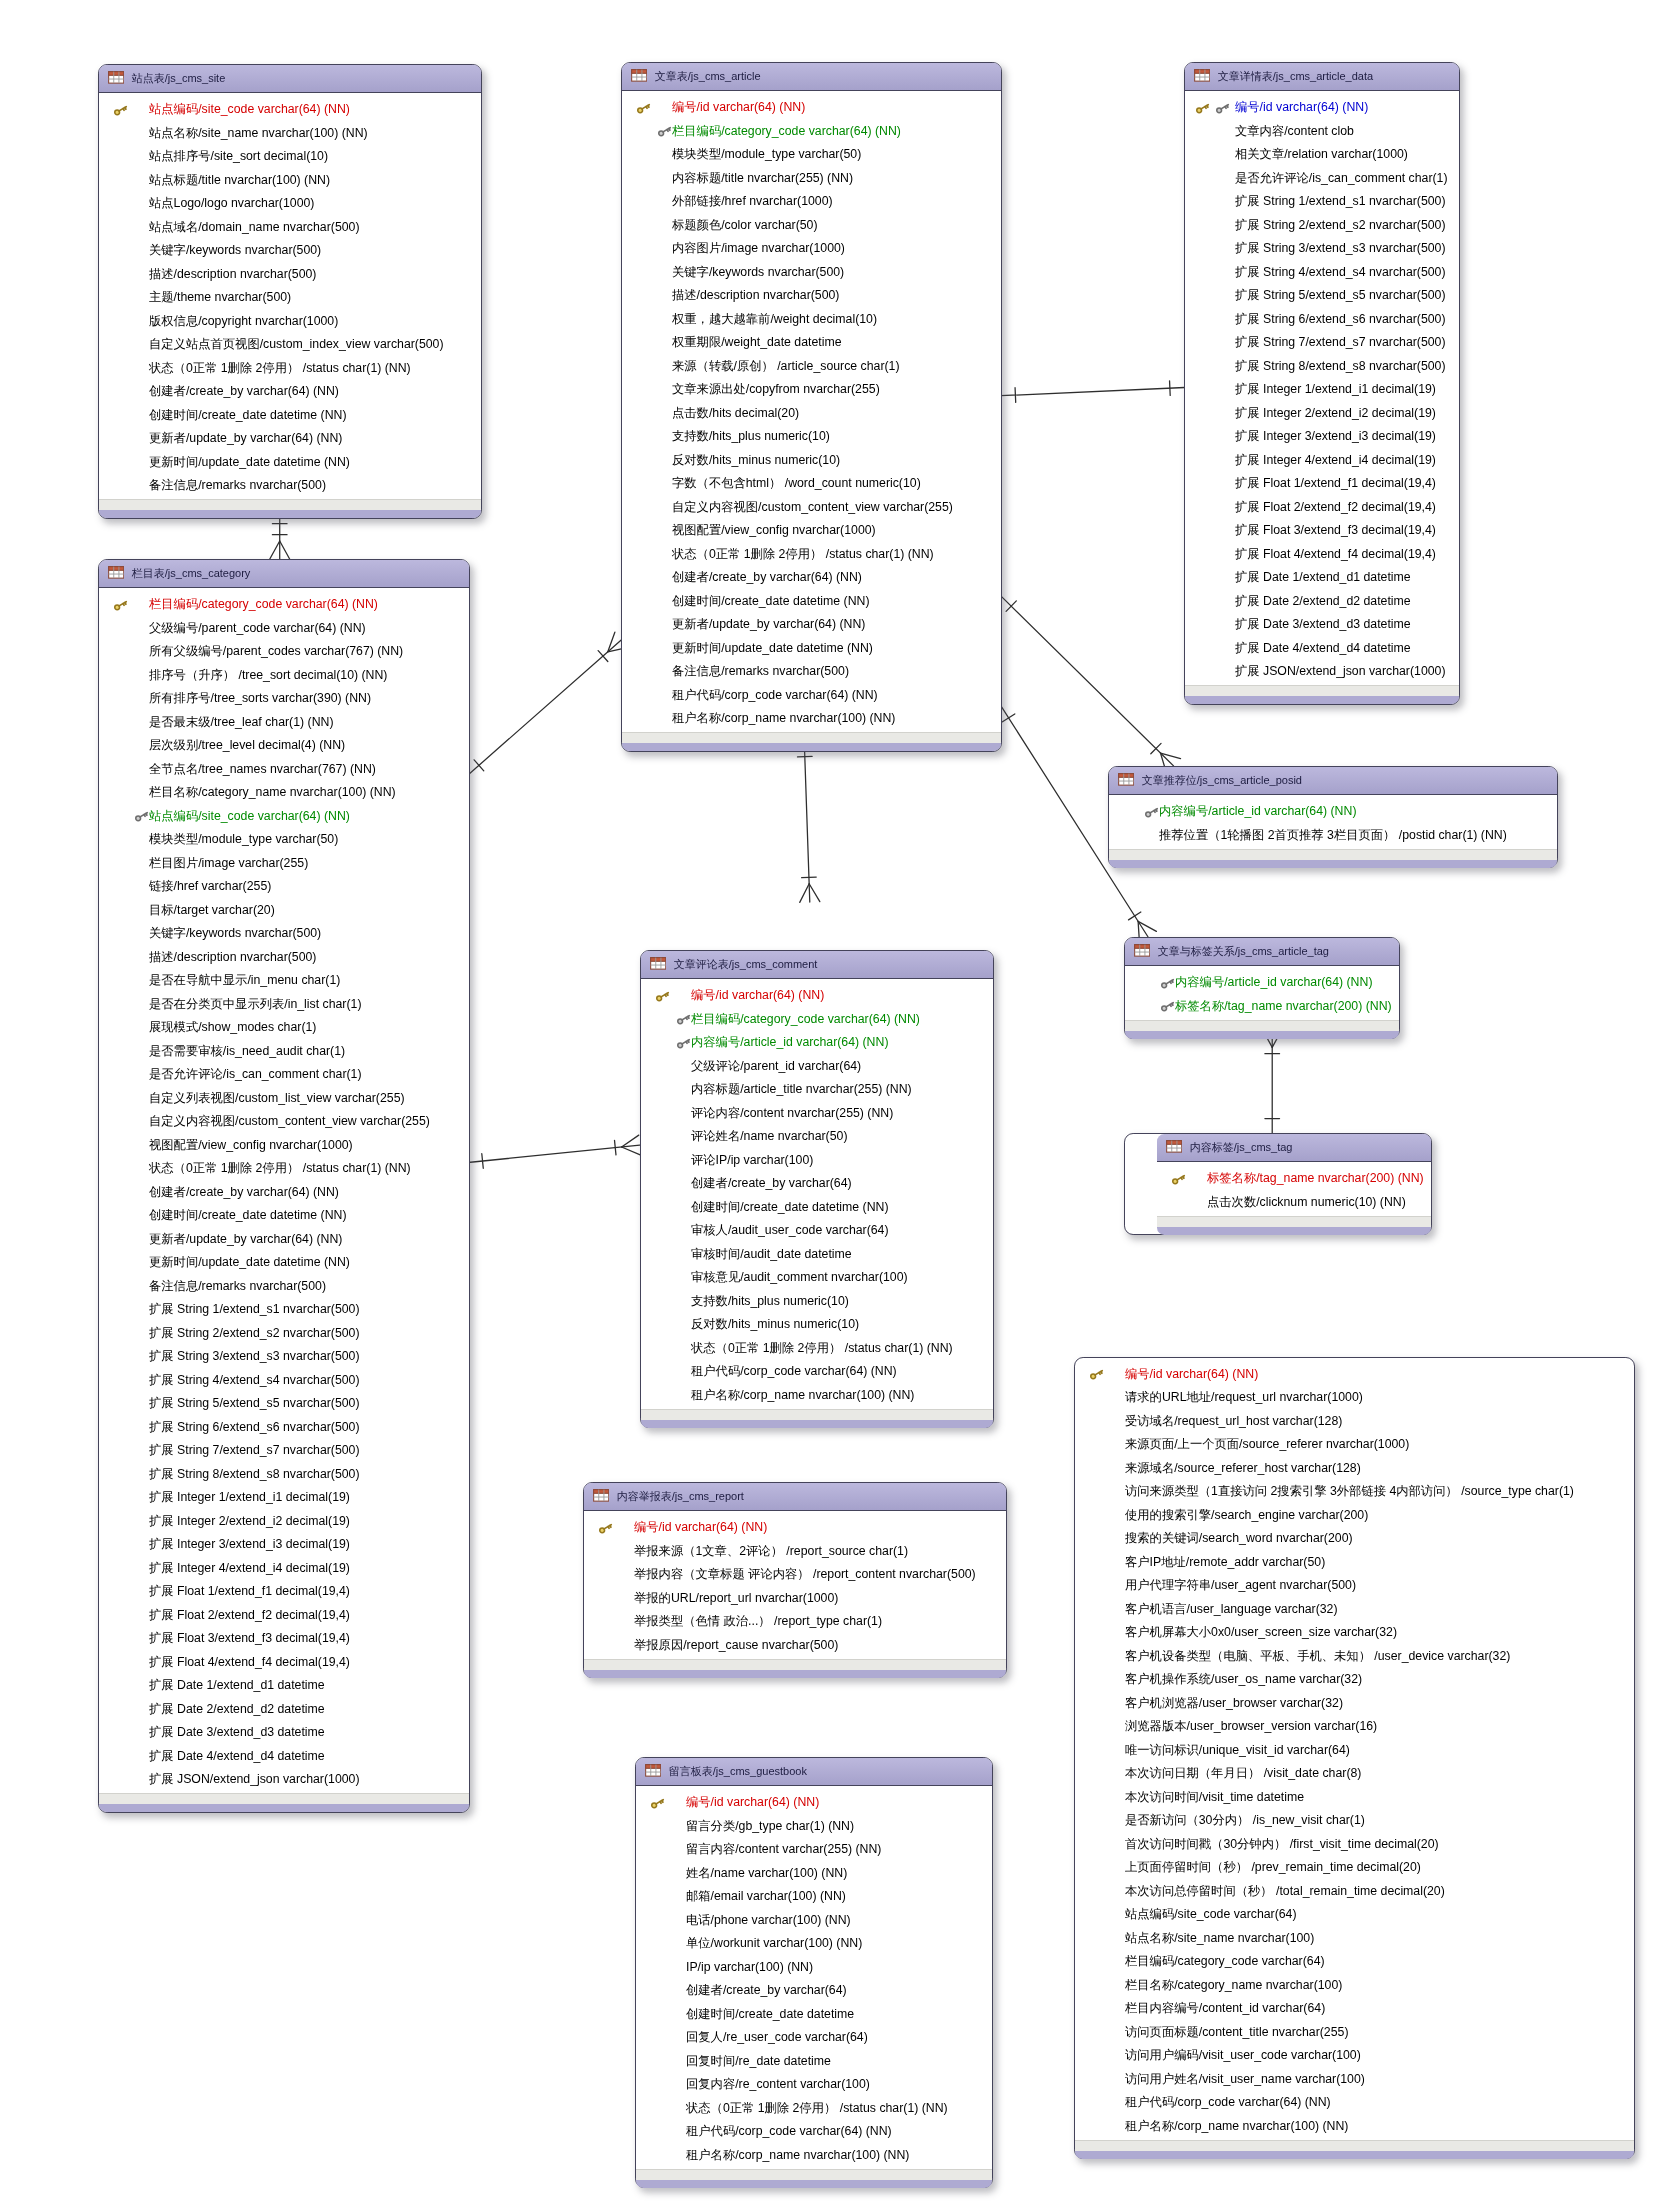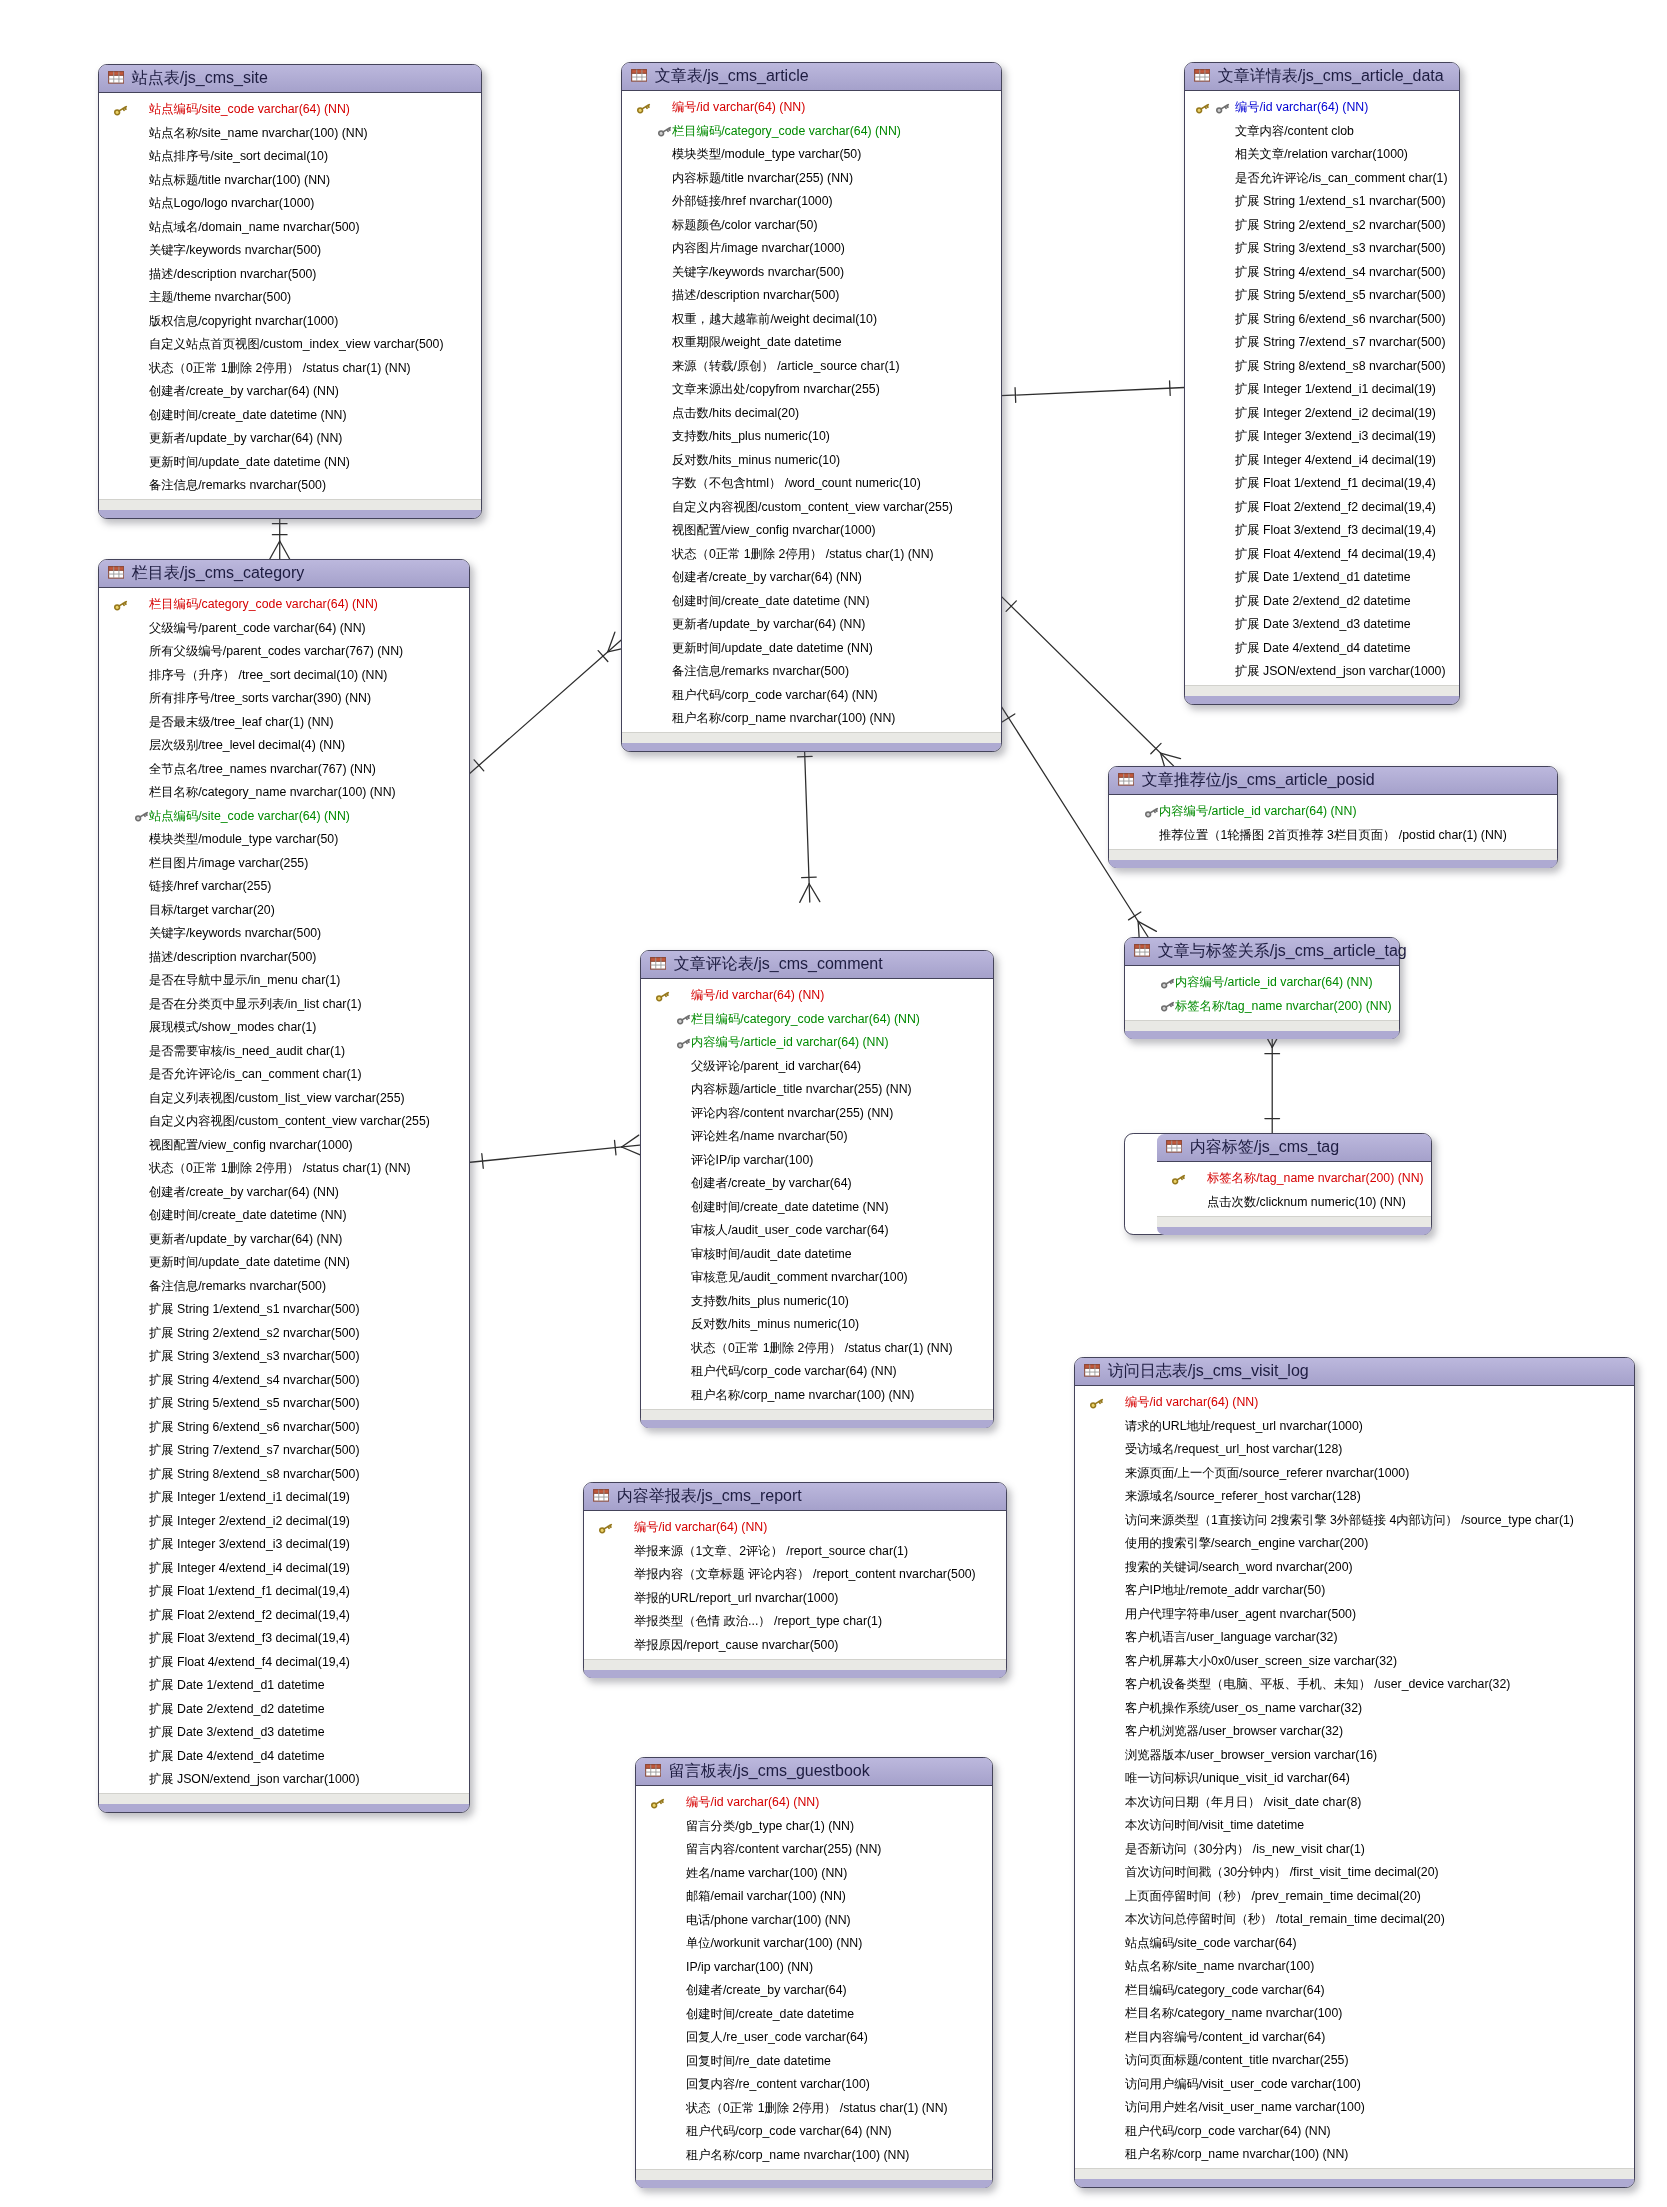--- a/index.html
+++ b/index.html
@@ -8,21 +8,21 @@
   #wires{position:absolute;left:0;top:0;z-index:0;}
   .table-box{
     position:absolute;z-index:1;background:#ffffff;
     border:1.5px solid #44435a;border-radius:9.1px;
     box-shadow:3.7px 4.6px 7.3px rgba(90,90,100,.38);
   }
   .table-header{
     height:27.4px;display:flex;align-items:center;gap:7.3px;padding:0 9.1px;
     background:linear-gradient(#bcb8dd,#a5a1cb);
     border-bottom:1.4px solid #44435a;border-radius:7.3px 7.3px 0 0;
-    font-size:16px;color:#1d1c40;white-space:nowrap;
+    font-size:11px;color:#1d1c40;white-space:nowrap;
   }
   .table-rows{padding:4.6px 0 1.8px 0;}
   .field-row{height:23.5px;position:relative;display:flex;align-items:center;}
   .field-label{margin-left:50px;font-size:12.3px;color:#000;white-space:nowrap;}
   .c-pk .field-label{color:#d50000;}
   .c-fk .field-label{color:#008a00;}
   .c-pkfk .field-label{color:#0000d2;}
   .key{position:absolute;width:15.5px;height:13.7px;top:4.6px;}
   .key svg{width:100%;height:100%;}
   .key-gold{--ks:#96781c;--kf:#ecd36a;}
@@ -847,28 +847,20 @@
         <div class="field-row">
           <span class="field-label">租户名称/corp_name nvarchar(100) (NN)</span>
         </div>
       </div>
       <div class="table-footer">
         <div class="footer-gray"></div>
         <div class="footer-purple"></div>
       </div>
     </div>
     <div class="table-box" style="left: 1074px; top: 1357px; width: 559px;">
-      <div class="table-header">
-        <span><svg class="tbl-icon" viewBox="0 0 18 14">
-            <rect x="0.7" y="0.7" width="16.6" height="12.6" fill="#ffffff" stroke="#8a4a3a" stroke-width="1.2"></rect>
-            <rect x="0.7" y="0.7" width="16.6" height="4" fill="#c4593b" stroke="#8a4a3a" stroke-width="1.2"></rect>
-            <path d="M6.3 0.7 V13.3 M12 0.7 V13.3 M0.7 8.8 H17.3" stroke="#9a9a9a" stroke-width="1"></path>
-          </svg></span>
-        <span>访问日志表/js_cms_visit_log</span>
-      </div>
       <div class="table-rows">
         <div class="field-row c-pk">
           <span class="key key-gold kpos-pk"><svg viewBox="0 0 18 16">
               <circle cx="4.8" cy="10.9" r="2.8"></circle>
               <path d="M7 9.2 L15.4 4.4"></path>
               <path d="M11.8 6.4 l1.1 2.1"></path>
               <path d="M13.9 5.2 l1.1 2.1"></path>
             </svg></span>
           <span class="field-label">编号/id varchar(64) (NN)</span>
         </div>

